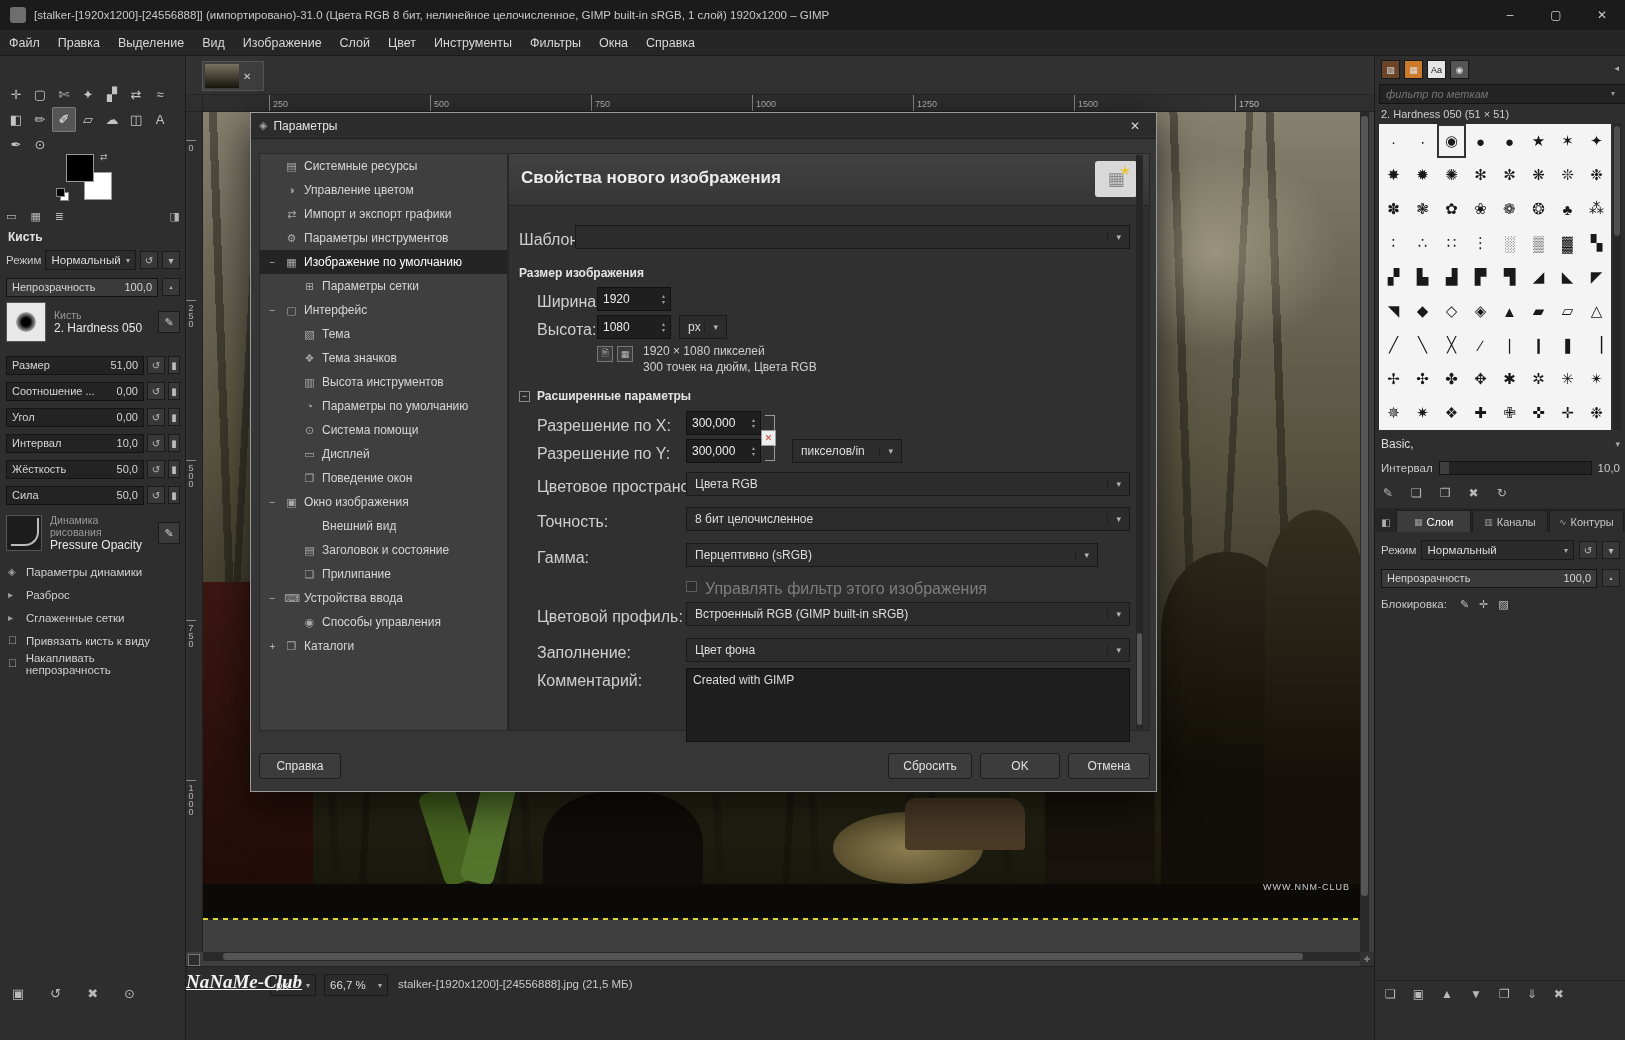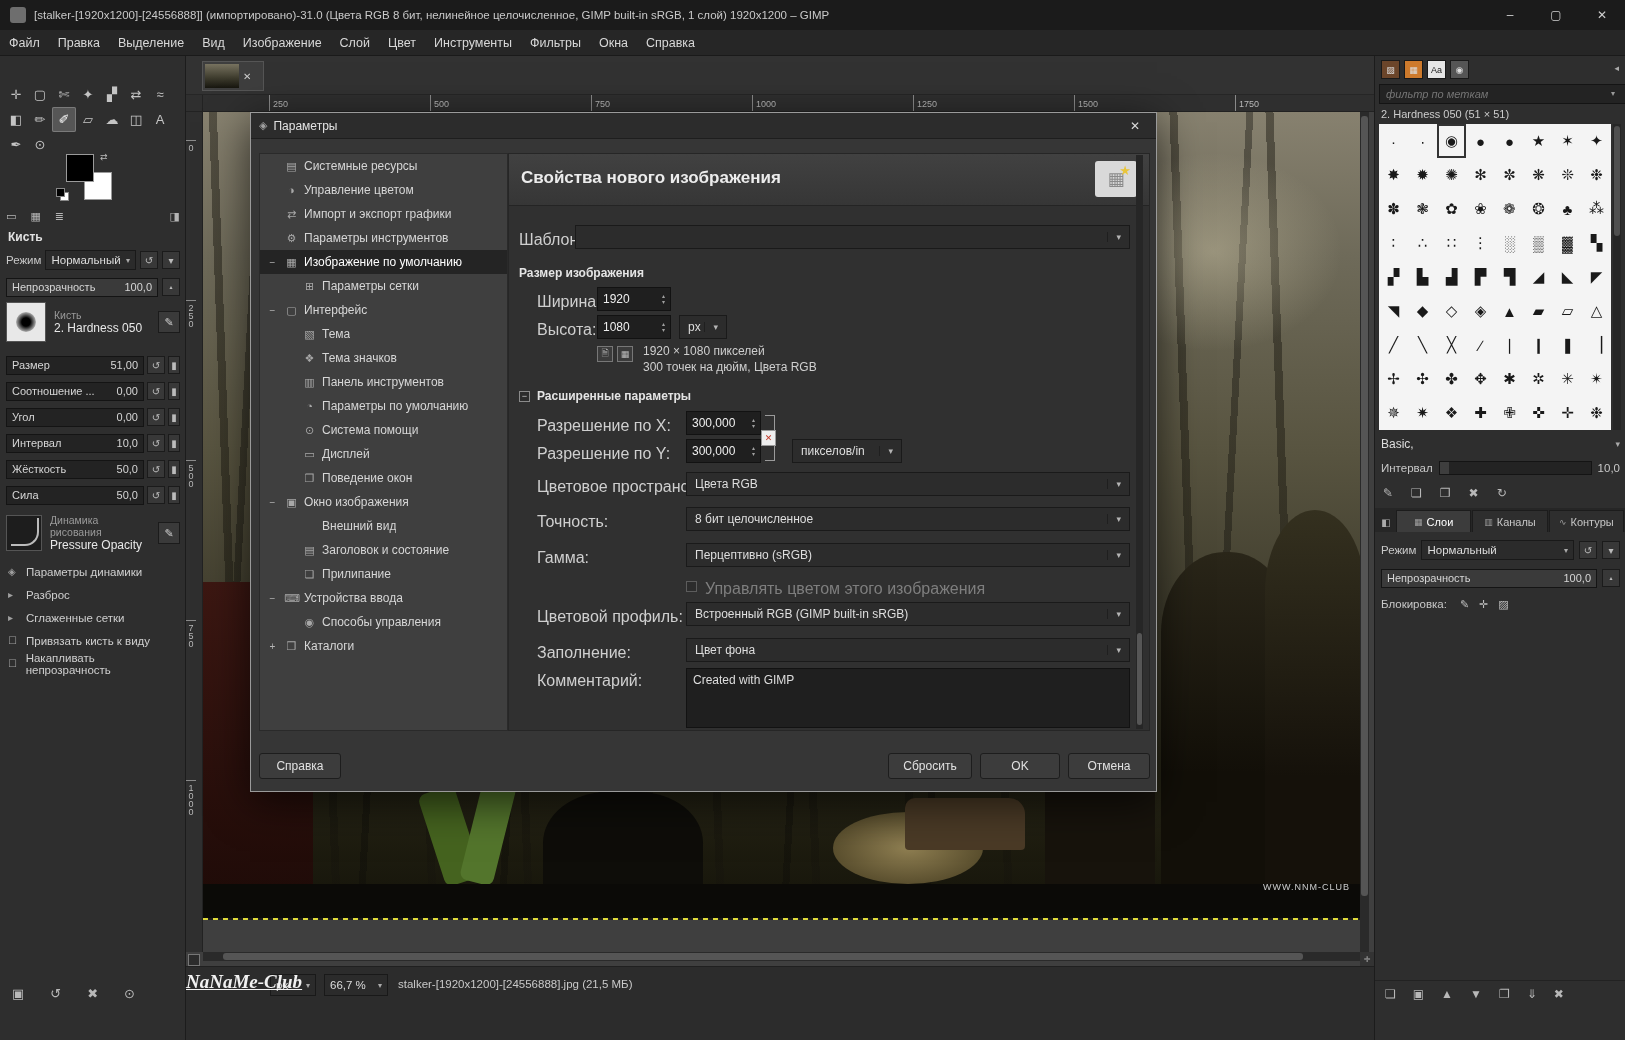--- a/index.html
+++ b/index.html
@@ -700,21 +700,21 @@
           <span class="tlabel">Тема</span>
         </div>
         <div class="tree-row lvl1">
           <span class="exp"></span>
           <span class="ticon">❖</span>
           <span class="tlabel">Тема значков</span>
         </div>
         <div class="tree-row lvl1">
           <span class="exp"></span>
           <span class="ticon">▥</span>
-          <span class="tlabel">Панель инструментов</span>
+          <span class="tlabel">Высота инструментов</span>
         </div>
         <div class="tree-row lvl1">
           <span class="exp"></span>
           <span class="ticon">◔</span>
           <span class="tlabel">Параметры по умолчанию</span>
         </div>
         <div class="tree-row lvl1">
           <span class="exp"></span>
           <span class="ticon">⊙</span>
           <span class="tlabel">Система помощи</span>
@@ -841,42 +841,42 @@
         <span class="chev">▾</span>
       </div>
 
       <span class="flabel" style="left:28px;top:359px;">Точность:</span>
       <div class="combo" style="left:177px;top:353px;width:444px;">
         <span>8 бит целочисленное</span>
         <span class="chev">▾</span>
       </div>
 
       <span class="flabel" style="left:28px;top:395px;">Гамма:</span>
-      <div class="combo" style="left:177px;top:389px;width:444px;">
+      <div class="combo" style="left:177px;top:389px;width:412px;">
         <span>Перцептивно (sRGB)</span>
         <span class="chev">▾</span>
       </div>
 
       <div class="dimbox" style="left:177px;top:427px;"></div>
-      <span class="flabel dim" style="left:196px;top:426px;">Управлять цветом этого изображения</span>
+      <span class="flabel dim" style="left:196px;top:426px;">Управлять фильтр этого изображения</span>
 
       <span class="flabel" style="left:28px;top:454px;">Цветовой профиль:</span>
       <div class="combo" style="left:177px;top:448px;width:444px;">
         <span>Встроенный RGB (GIMP built-in sRGB)</span>
         <span class="chev">▾</span>
       </div>
 
       <span class="flabel" style="left:28px;top:490px;">Заполнение:</span>
       <div class="combo" style="left:177px;top:484px;width:444px;">
         <span>Цвет фона</span>
         <span class="chev">▾</span>
       </div>
 
       <span class="flabel" style="left:28px;top:518px;">Комментарий:</span>
-      <textarea class="ctextarea" style="left: 177px; top: 514px; width: 444px; height: 60px;">Created with GIMP</textarea>
+      <textarea class="ctextarea" style="left: 177px; top: 514px; width: 444px; height: 74px;">Created with GIMP</textarea>
 
       <div class="cscroll">
           <div class="thumb"></div>
         </div>
     </div>
 
     <div class="btn" style="left:8px;top:640px;width:82px;">Справка</div>
     <div class="btn" style="left:637px;top:640px;width:84px;">Сбросить</div>
     <div class="btn" style="left:729px;top:640px;width:80px;">OK</div>
     <div class="btn" style="left:817px;top:640px;width:82px;">Отмена</div>

